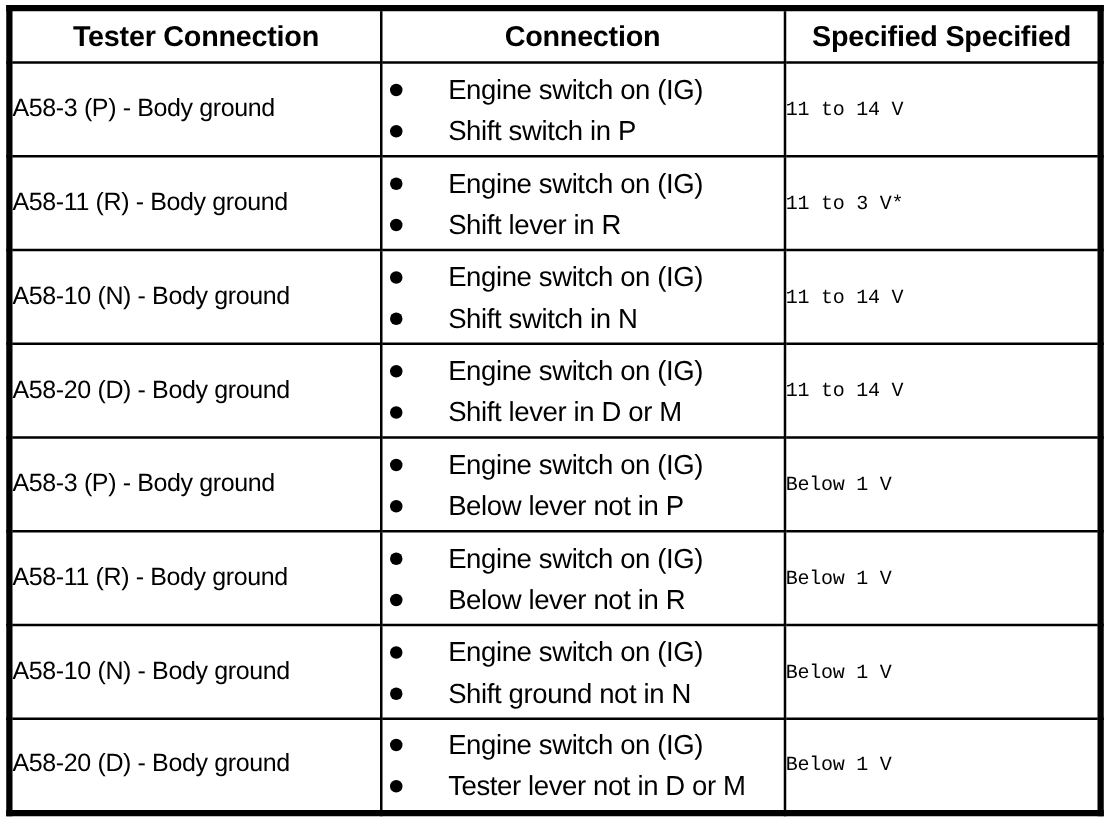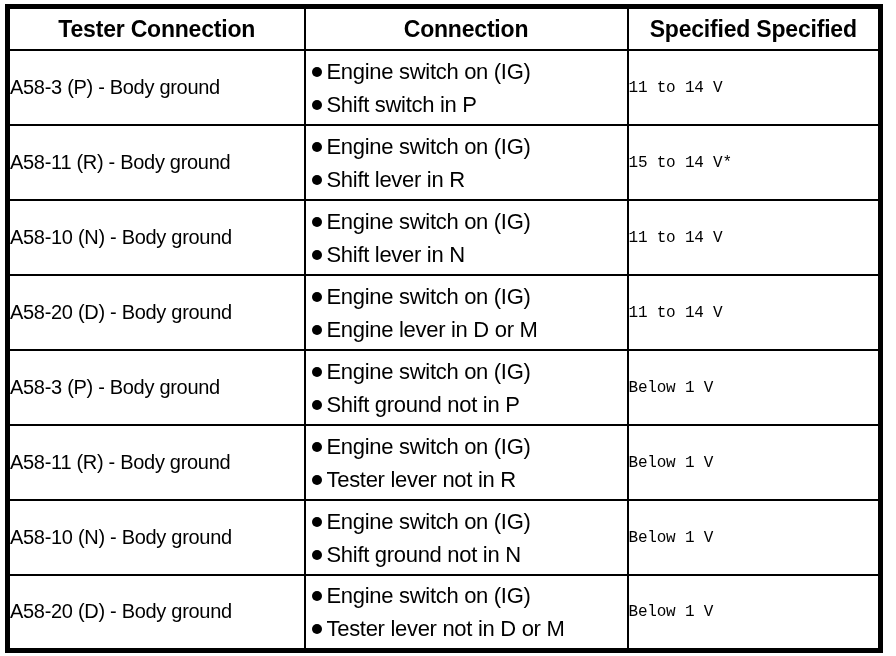--- a/index.html
+++ b/index.html
@@ -79,21 +79,21 @@
   ul.cond-list {
     list-style: none;
     margin: 0;
     padding: 0;
   }
 
   ul.cond-list li {
     position: relative;
     font-size: 22px;
     line-height: 33px;
-    padding-left: 21px;
+    padding-left: 53px;
     white-space: nowrap;
     letter-spacing: -0.3px;
   }
 
   ul.cond-list li .bullet-dot {
     position: absolute;
     left: 6px;
     top: 12px;
     width: 10px;
     height: 10px;
@@ -130,58 +130,58 @@
           <td class="spec-cell">11 to 14 V</td>
         </tr>
         <tr>
           <td class="tester-cell">A58-11 (R) - Body ground</td>
           <td class="condition-cell">
             <ul class="cond-list">
               <li><span class="bullet-dot"></span><span>Engine switch on (IG)</span></li>
               <li><span class="bullet-dot"></span><span>Shift lever in R</span></li>
             </ul>
           </td>
-          <td class="spec-cell">15 to 14 V*</td>
+          <td class="spec-cell">11 to 3 V*</td>
         </tr>
         <tr>
           <td class="tester-cell">A58-10 (N) - Body ground</td>
           <td class="condition-cell">
             <ul class="cond-list">
               <li><span class="bullet-dot"></span><span>Engine switch on (IG)</span></li>
-              <li><span class="bullet-dot"></span><span>Shift lever in N</span></li>
+              <li><span class="bullet-dot"></span><span>Shift switch in N</span></li>
             </ul>
           </td>
           <td class="spec-cell">11 to 14 V</td>
         </tr>
         <tr>
           <td class="tester-cell">A58-20 (D) - Body ground</td>
           <td class="condition-cell">
             <ul class="cond-list">
               <li><span class="bullet-dot"></span><span>Engine switch on (IG)</span></li>
-              <li><span class="bullet-dot"></span><span>Engine lever in D or M</span></li>
+              <li><span class="bullet-dot"></span><span>Shift lever in D or M</span></li>
             </ul>
           </td>
           <td class="spec-cell">11 to 14 V</td>
         </tr>
         <tr>
           <td class="tester-cell">A58-3 (P) - Body ground</td>
           <td class="condition-cell">
             <ul class="cond-list">
               <li><span class="bullet-dot"></span><span>Engine switch on (IG)</span></li>
-              <li><span class="bullet-dot"></span><span>Shift ground not in P</span></li>
+              <li><span class="bullet-dot"></span><span>Below lever not in P</span></li>
             </ul>
           </td>
           <td class="spec-cell">Below 1 V</td>
         </tr>
         <tr>
           <td class="tester-cell">A58-11 (R) - Body ground</td>
           <td class="condition-cell">
             <ul class="cond-list">
               <li><span class="bullet-dot"></span><span>Engine switch on (IG)</span></li>
-              <li><span class="bullet-dot"></span><span>Tester lever not in R</span></li>
+              <li><span class="bullet-dot"></span><span>Below lever not in R</span></li>
             </ul>
           </td>
           <td class="spec-cell">Below 1 V</td>
         </tr>
         <tr>
           <td class="tester-cell">A58-10 (N) - Body ground</td>
           <td class="condition-cell">
             <ul class="cond-list">
               <li><span class="bullet-dot"></span><span>Engine switch on (IG)</span></li>
               <li><span class="bullet-dot"></span><span>Shift ground not in N</span></li>

